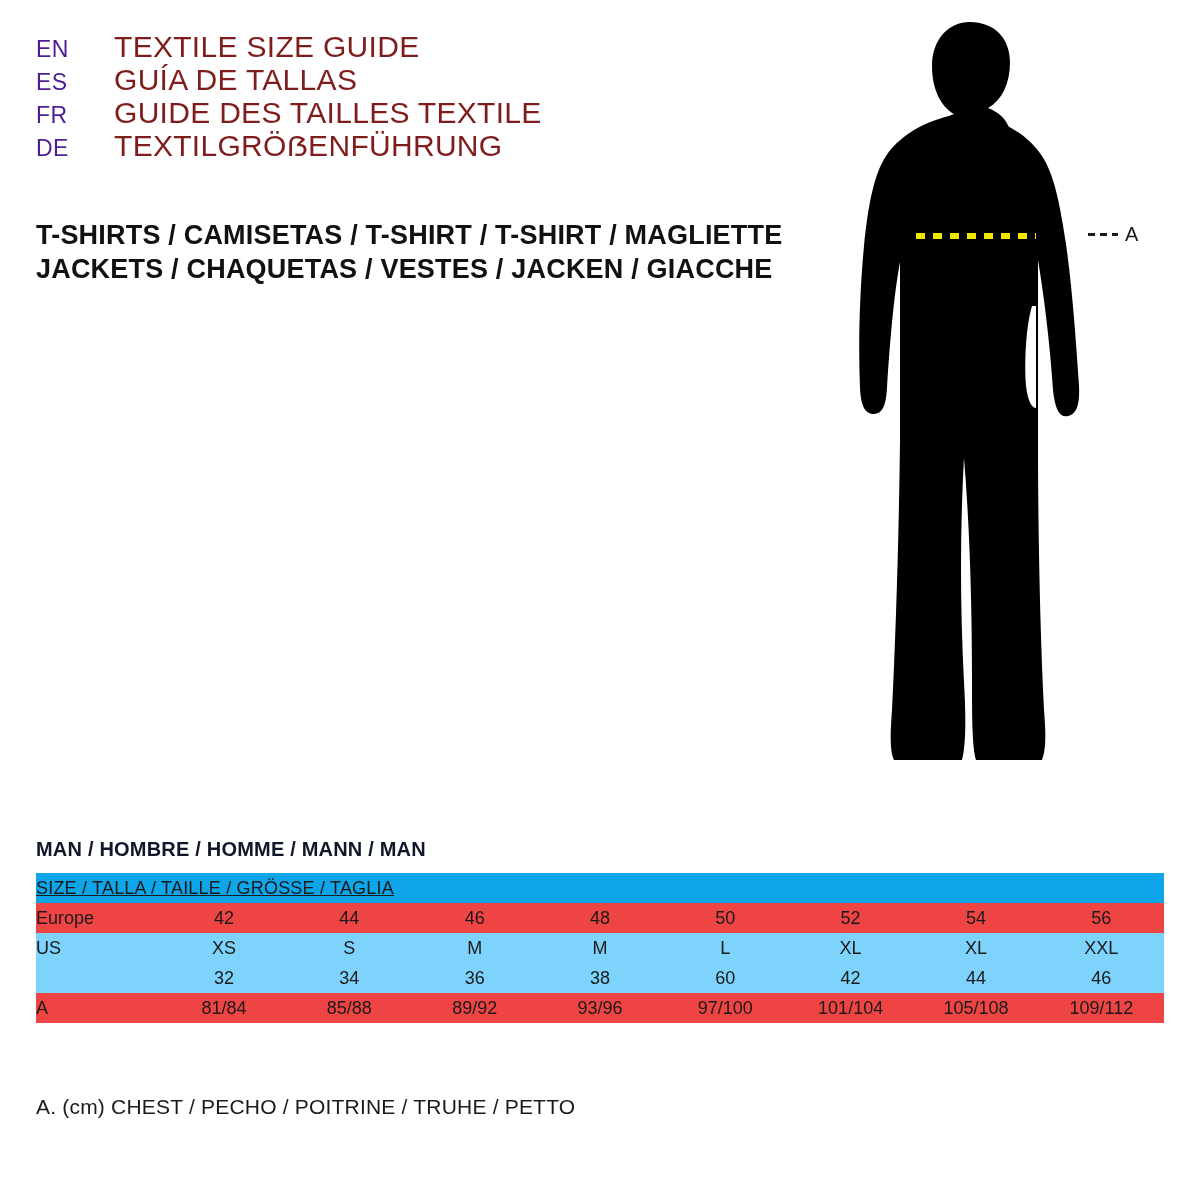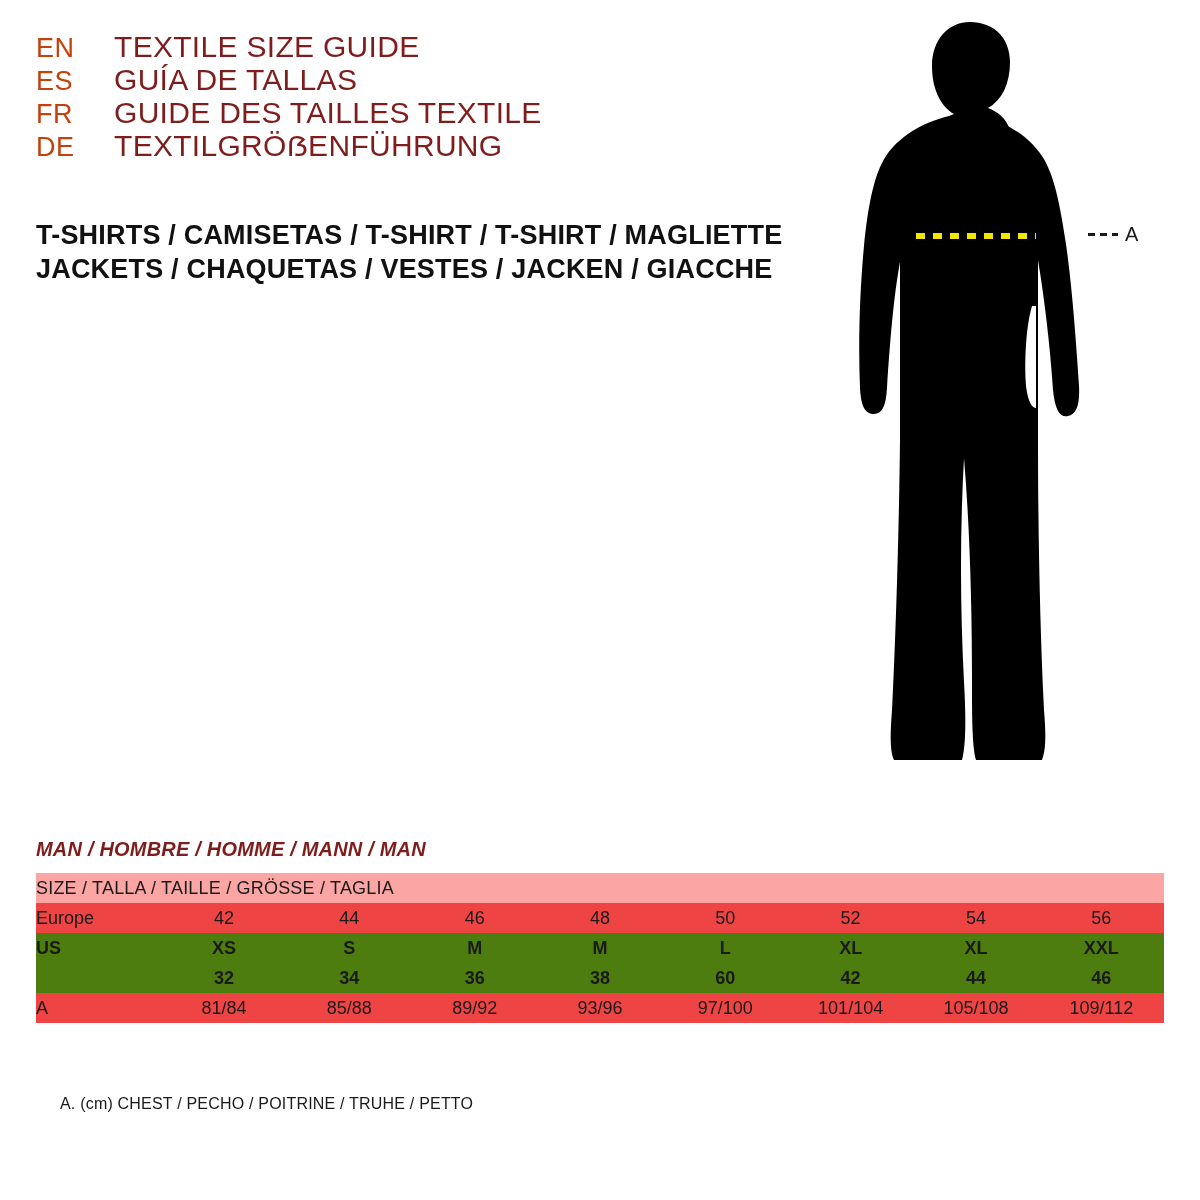--- a/index.html
+++ b/index.html
@@ -23,23 +23,23 @@
     top: 30px;
     width: 720px;
   }
   .lang-row {
     display: flex;
     align-items: baseline;
     height: 33px;
   }
   .lang-code {
     width: 78px;
-    font-size: 27px;
+    font-size: 23px;
     letter-spacing: 0.5px;
-    color: #c2410c;
+    color: #4c1d95;
   }
   .lang-text {
     font-size: 30px;
     letter-spacing: 0.3px;
     color: #7f1d1d;
     white-space: nowrap;
   }
 
   .category-block {
     position: absolute;
@@ -88,68 +88,66 @@
   .table-section {
     position: absolute;
     left: 36px;
     top: 838px;
     width: 1128px;
   }
   .section-title {
     font-size: 20px;
     font-weight: bold;
     letter-spacing: 0.2px;
-    color: #7f1d1d;
+    color: #0f172a;
     margin-bottom: 12px;
-    font-style: italic;
   }
   table.size-table {
     border-collapse: collapse;
     width: 1128px;
     table-layout: fixed;
   }
   table.size-table td {
     font-size: 18px;
     color: #1a1a1a;
     padding: 0;
     height: 30px;
     vertical-align: middle;
   }
   .row-header td {
-    background: #fca5a5;
+    background: #0ea5e9;
     font-size: 18px;
     color: #1a1a1a;
     padding-left: 8px;
     height: 30px;
     letter-spacing: 0.2px;
+    text-decoration: underline;
   }
   .row-shade td {
-    background: #4d7c0f;
-    font-weight: bold;
+    background: #7dd3fc;
   }
   .row-plain td {
     background: #ef4444;
   }
   td.label-cell {
     padding-left: 8px;
     text-align: left;
     width: 168px;
   }
   td.val-cell {
     text-align: center;
     width: 120px;
   }
   .footnote {
     position: absolute;
     left: 36px;
     top: 1095px;
-    font-size: 16px;
-    color: #1a1a1a;
-    letter-spacing: 0.2px;
-    margin-left: 24px;
+    font-size: 21px;
+    color: #1a1a1a;
+    letter-spacing: 0.2px;
   }
 </style>
 </head>
 <body>
 
 <div class="lang-block">
   <div class="lang-row">
     <span class="lang-code">EN</span>
     <span class="lang-text">TEXTILE SIZE GUIDE</span>
   </div>

